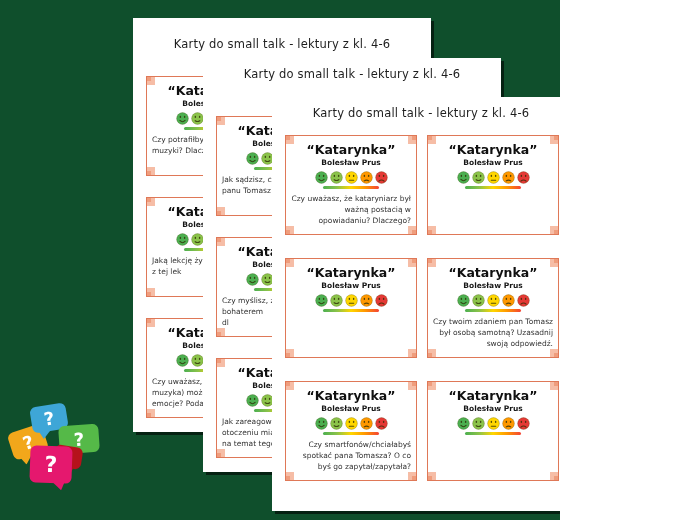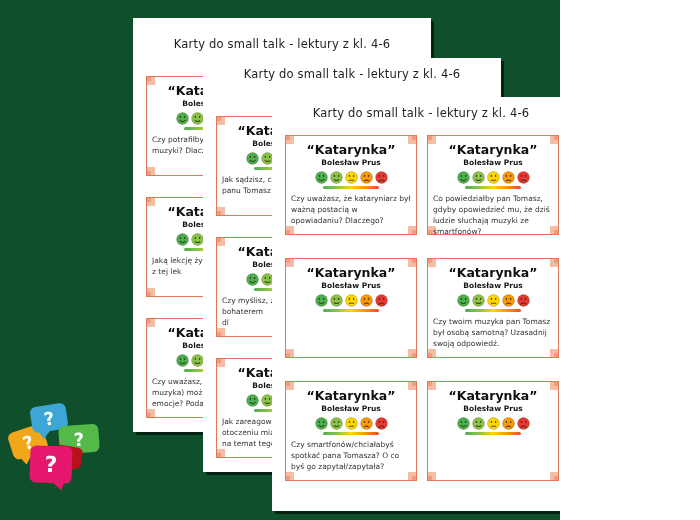--- a/index.html
+++ b/index.html
@@ -36,21 +36,21 @@
         background-repeat:no-repeat;
         background-size:4px 4px,4px 4px,4px 4px,4px 4px,8px 8px,8px 8px,8px 8px,8px 8px;
         background-position:left top,right top,left bottom,right bottom,
                             left top,right top,left bottom,right bottom;}
   .card-title{margin-top:6px;text-align:center;font-weight:bold;font-size:12.5px;color:#101010;}
   .card-author{margin-top:1px;text-align:center;font-weight:bold;font-size:7.5px;color:#161616;}
   .emoji-row{display:flex;justify-content:center;gap:2px;margin-top:4px;height:13px;}
   .face{display:block;}
   .scale-bar{width:56px;height:3px;margin:2px auto 0;border-radius:2px;}
   .card-question{margin-top:5px;padding:0 5px;font-size:7.5px;line-height:1.45;
-                 text-align:left;color:#333;}
+                 text-align:right;color:#333;}
   .card-question.fragment{text-align:left;white-space:nowrap;overflow:visible;}
 
   
   .logo{position:absolute;left:6px;top:396px;width:110px;height:118px;z-index:4;}
   .bubble{position:absolute;border-radius:6px;display:flex;align-items:center;
           justify-content:center;color:#fff;font-weight:bold;}
   .tail{position:absolute;bottom:-7px;left:6px;width:12px;height:8px;
         clip-path:polygon(0 0,100% 0,30% 100%);}
   .tail-right{left:auto;right:7px;clip-path:polygon(0 0,100% 0,75% 100%);}
   .b-orange{left:4px;top:32px;width:36px;height:28px;transform:rotate(-18deg);font-size:18px;}
@@ -405,98 +405,97 @@
               <path d="M4.2 9.9 Q6.5 8.3 8.8 9.9" fill="none" stroke="rgba(45,45,5,0.8)" stroke-width="1.1" stroke-linecap="round"></path>
             </svg>
             <svg class="face" width="13" height="13" viewBox="0 0 13 13">
               <circle cx="6.5" cy="6.5" r="5.9" fill="#e53935" stroke="rgba(60,60,0,0.35)" stroke-width="0.7"></circle>
               <ellipse cx="4.4" cy="4.9" rx="0.75" ry="1.1" fill="rgba(45,45,5,0.8)"></ellipse>
               <ellipse cx="8.6" cy="4.9" rx="0.75" ry="1.1" fill="rgba(45,45,5,0.8)"></ellipse>
               <path d="M3.9 10.2 Q6.5 7.9 9.1 10.2" fill="none" stroke="rgba(45,45,5,0.8)" stroke-width="1.1" stroke-linecap="round"></path>
             </svg>
           </div>
         <div class="scale-bar" style="background: linear-gradient(90deg, rgb(76, 175, 80), rgb(139, 195, 74), rgb(255, 214, 0), rgb(255, 152, 0), rgb(244, 67, 54));"></div>
-        <div class="card-question">Co powiedziałby pan Tomasz, gdyby opowiedzieć mu, że dziś ludzie słuchają muzyki ze smartfonów?</div>
-      </div>
-
-      <div class="card">
-        <div class="card-title">“Katarynka”</div>
-        <div class="card-author">Bolesław Prus</div>
-        <div class="emoji-row">
-            <svg class="face" width="13" height="13" viewBox="0 0 13 13">
-              <circle cx="6.5" cy="6.5" r="5.9" fill="#4caf50" stroke="rgba(60,60,0,0.35)" stroke-width="0.7"></circle>
-              <ellipse cx="4.4" cy="4.9" rx="0.75" ry="1.1" fill="rgba(45,45,5,0.8)"></ellipse>
-              <ellipse cx="8.6" cy="4.9" rx="0.75" ry="1.1" fill="rgba(45,45,5,0.8)"></ellipse>
-              <path d="M3.9 8.4 Q6.5 11 9.1 8.4" fill="none" stroke="rgba(45,45,5,0.8)" stroke-width="1.1" stroke-linecap="round"></path>
-            </svg>
-            <svg class="face" width="13" height="13" viewBox="0 0 13 13">
-              <circle cx="6.5" cy="6.5" r="5.9" fill="#8bc34a" stroke="rgba(60,60,0,0.35)" stroke-width="0.7"></circle>
-              <ellipse cx="4.4" cy="4.9" rx="0.75" ry="1.1" fill="rgba(45,45,5,0.8)"></ellipse>
-              <ellipse cx="8.6" cy="4.9" rx="0.75" ry="1.1" fill="rgba(45,45,5,0.8)"></ellipse>
-              <path d="M4.2 8.7 Q6.5 10.4 8.8 8.7" fill="none" stroke="rgba(45,45,5,0.8)" stroke-width="1.1" stroke-linecap="round"></path>
-            </svg>
-            <svg class="face" width="13" height="13" viewBox="0 0 13 13">
-              <circle cx="6.5" cy="6.5" r="5.9" fill="#ffd600" stroke="rgba(60,60,0,0.35)" stroke-width="0.7"></circle>
-              <ellipse cx="4.4" cy="4.9" rx="0.75" ry="1.1" fill="rgba(45,45,5,0.8)"></ellipse>
-              <ellipse cx="8.6" cy="4.9" rx="0.75" ry="1.1" fill="rgba(45,45,5,0.8)"></ellipse>
-              <path d="M4.3 9.2 L8.7 9.2" fill="none" stroke="rgba(45,45,5,0.8)" stroke-width="1.1" stroke-linecap="round"></path>
-            </svg>
-            <svg class="face" width="13" height="13" viewBox="0 0 13 13">
-              <circle cx="6.5" cy="6.5" r="5.9" fill="#ff9800" stroke="rgba(60,60,0,0.35)" stroke-width="0.7"></circle>
-              <ellipse cx="4.4" cy="4.9" rx="0.75" ry="1.1" fill="rgba(45,45,5,0.8)"></ellipse>
-              <ellipse cx="8.6" cy="4.9" rx="0.75" ry="1.1" fill="rgba(45,45,5,0.8)"></ellipse>
-              <path d="M4.2 9.9 Q6.5 8.3 8.8 9.9" fill="none" stroke="rgba(45,45,5,0.8)" stroke-width="1.1" stroke-linecap="round"></path>
-            </svg>
-            <svg class="face" width="13" height="13" viewBox="0 0 13 13">
-              <circle cx="6.5" cy="6.5" r="5.9" fill="#e53935" stroke="rgba(60,60,0,0.35)" stroke-width="0.7"></circle>
-              <ellipse cx="4.4" cy="4.9" rx="0.75" ry="1.1" fill="rgba(45,45,5,0.8)"></ellipse>
-              <ellipse cx="8.6" cy="4.9" rx="0.75" ry="1.1" fill="rgba(45,45,5,0.8)"></ellipse>
-              <path d="M3.9 10.2 Q6.5 7.9 9.1 10.2" fill="none" stroke="rgba(45,45,5,0.8)" stroke-width="1.1" stroke-linecap="round"></path>
-            </svg>
-          </div>
-        <div class="scale-bar" style="background: linear-gradient(90deg, rgb(76, 175, 80), rgb(139, 195, 74), rgb(255, 214, 0), rgb(255, 152, 0), rgb(244, 67, 54));"></div>
-      </div>
-
-      <div class="card">
-        <div class="card-title">“Katarynka”</div>
-        <div class="card-author">Bolesław Prus</div>
-        <div class="emoji-row">
-            <svg class="face" width="13" height="13" viewBox="0 0 13 13">
-              <circle cx="6.5" cy="6.5" r="5.9" fill="#4caf50" stroke="rgba(60,60,0,0.35)" stroke-width="0.7"></circle>
-              <ellipse cx="4.4" cy="4.9" rx="0.75" ry="1.1" fill="rgba(45,45,5,0.8)"></ellipse>
-              <ellipse cx="8.6" cy="4.9" rx="0.75" ry="1.1" fill="rgba(45,45,5,0.8)"></ellipse>
-              <path d="M3.9 8.4 Q6.5 11 9.1 8.4" fill="none" stroke="rgba(45,45,5,0.8)" stroke-width="1.1" stroke-linecap="round"></path>
-            </svg>
-            <svg class="face" width="13" height="13" viewBox="0 0 13 13">
-              <circle cx="6.5" cy="6.5" r="5.9" fill="#8bc34a" stroke="rgba(60,60,0,0.35)" stroke-width="0.7"></circle>
-              <ellipse cx="4.4" cy="4.9" rx="0.75" ry="1.1" fill="rgba(45,45,5,0.8)"></ellipse>
-              <ellipse cx="8.6" cy="4.9" rx="0.75" ry="1.1" fill="rgba(45,45,5,0.8)"></ellipse>
-              <path d="M4.2 8.7 Q6.5 10.4 8.8 8.7" fill="none" stroke="rgba(45,45,5,0.8)" stroke-width="1.1" stroke-linecap="round"></path>
-            </svg>
-            <svg class="face" width="13" height="13" viewBox="0 0 13 13">
-              <circle cx="6.5" cy="6.5" r="5.9" fill="#ffd600" stroke="rgba(60,60,0,0.35)" stroke-width="0.7"></circle>
-              <ellipse cx="4.4" cy="4.9" rx="0.75" ry="1.1" fill="rgba(45,45,5,0.8)"></ellipse>
-              <ellipse cx="8.6" cy="4.9" rx="0.75" ry="1.1" fill="rgba(45,45,5,0.8)"></ellipse>
-              <path d="M4.3 9.2 L8.7 9.2" fill="none" stroke="rgba(45,45,5,0.8)" stroke-width="1.1" stroke-linecap="round"></path>
-            </svg>
-            <svg class="face" width="13" height="13" viewBox="0 0 13 13">
-              <circle cx="6.5" cy="6.5" r="5.9" fill="#ff9800" stroke="rgba(60,60,0,0.35)" stroke-width="0.7"></circle>
-              <ellipse cx="4.4" cy="4.9" rx="0.75" ry="1.1" fill="rgba(45,45,5,0.8)"></ellipse>
-              <ellipse cx="8.6" cy="4.9" rx="0.75" ry="1.1" fill="rgba(45,45,5,0.8)"></ellipse>
-              <path d="M4.2 9.9 Q6.5 8.3 8.8 9.9" fill="none" stroke="rgba(45,45,5,0.8)" stroke-width="1.1" stroke-linecap="round"></path>
-            </svg>
-            <svg class="face" width="13" height="13" viewBox="0 0 13 13">
-              <circle cx="6.5" cy="6.5" r="5.9" fill="#e53935" stroke="rgba(60,60,0,0.35)" stroke-width="0.7"></circle>
-              <ellipse cx="4.4" cy="4.9" rx="0.75" ry="1.1" fill="rgba(45,45,5,0.8)"></ellipse>
-              <ellipse cx="8.6" cy="4.9" rx="0.75" ry="1.1" fill="rgba(45,45,5,0.8)"></ellipse>
-              <path d="M3.9 10.2 Q6.5 7.9 9.1 10.2" fill="none" stroke="rgba(45,45,5,0.8)" stroke-width="1.1" stroke-linecap="round"></path>
-            </svg>
-          </div>
-        <div class="scale-bar" style="background: linear-gradient(90deg, rgb(76, 175, 80), rgb(139, 195, 74), rgb(255, 214, 0), rgb(255, 152, 0), rgb(244, 67, 54));"></div>
-        <div class="card-question">Czy twoim muzyka pan Tomasz był osobą samotną? Uzasadnij swoją odpowiedź.</div>
+      </div>
+
+      <div class="card">
+        <div class="card-title">“Katarynka”</div>
+        <div class="card-author">Bolesław Prus</div>
+        <div class="emoji-row">
+            <svg class="face" width="13" height="13" viewBox="0 0 13 13">
+              <circle cx="6.5" cy="6.5" r="5.9" fill="#4caf50" stroke="rgba(60,60,0,0.35)" stroke-width="0.7"></circle>
+              <ellipse cx="4.4" cy="4.9" rx="0.75" ry="1.1" fill="rgba(45,45,5,0.8)"></ellipse>
+              <ellipse cx="8.6" cy="4.9" rx="0.75" ry="1.1" fill="rgba(45,45,5,0.8)"></ellipse>
+              <path d="M3.9 8.4 Q6.5 11 9.1 8.4" fill="none" stroke="rgba(45,45,5,0.8)" stroke-width="1.1" stroke-linecap="round"></path>
+            </svg>
+            <svg class="face" width="13" height="13" viewBox="0 0 13 13">
+              <circle cx="6.5" cy="6.5" r="5.9" fill="#8bc34a" stroke="rgba(60,60,0,0.35)" stroke-width="0.7"></circle>
+              <ellipse cx="4.4" cy="4.9" rx="0.75" ry="1.1" fill="rgba(45,45,5,0.8)"></ellipse>
+              <ellipse cx="8.6" cy="4.9" rx="0.75" ry="1.1" fill="rgba(45,45,5,0.8)"></ellipse>
+              <path d="M4.2 8.7 Q6.5 10.4 8.8 8.7" fill="none" stroke="rgba(45,45,5,0.8)" stroke-width="1.1" stroke-linecap="round"></path>
+            </svg>
+            <svg class="face" width="13" height="13" viewBox="0 0 13 13">
+              <circle cx="6.5" cy="6.5" r="5.9" fill="#ffd600" stroke="rgba(60,60,0,0.35)" stroke-width="0.7"></circle>
+              <ellipse cx="4.4" cy="4.9" rx="0.75" ry="1.1" fill="rgba(45,45,5,0.8)"></ellipse>
+              <ellipse cx="8.6" cy="4.9" rx="0.75" ry="1.1" fill="rgba(45,45,5,0.8)"></ellipse>
+              <path d="M4.3 9.2 L8.7 9.2" fill="none" stroke="rgba(45,45,5,0.8)" stroke-width="1.1" stroke-linecap="round"></path>
+            </svg>
+            <svg class="face" width="13" height="13" viewBox="0 0 13 13">
+              <circle cx="6.5" cy="6.5" r="5.9" fill="#ff9800" stroke="rgba(60,60,0,0.35)" stroke-width="0.7"></circle>
+              <ellipse cx="4.4" cy="4.9" rx="0.75" ry="1.1" fill="rgba(45,45,5,0.8)"></ellipse>
+              <ellipse cx="8.6" cy="4.9" rx="0.75" ry="1.1" fill="rgba(45,45,5,0.8)"></ellipse>
+              <path d="M4.2 9.9 Q6.5 8.3 8.8 9.9" fill="none" stroke="rgba(45,45,5,0.8)" stroke-width="1.1" stroke-linecap="round"></path>
+            </svg>
+            <svg class="face" width="13" height="13" viewBox="0 0 13 13">
+              <circle cx="6.5" cy="6.5" r="5.9" fill="#e53935" stroke="rgba(60,60,0,0.35)" stroke-width="0.7"></circle>
+              <ellipse cx="4.4" cy="4.9" rx="0.75" ry="1.1" fill="rgba(45,45,5,0.8)"></ellipse>
+              <ellipse cx="8.6" cy="4.9" rx="0.75" ry="1.1" fill="rgba(45,45,5,0.8)"></ellipse>
+              <path d="M3.9 10.2 Q6.5 7.9 9.1 10.2" fill="none" stroke="rgba(45,45,5,0.8)" stroke-width="1.1" stroke-linecap="round"></path>
+            </svg>
+          </div>
+        <div class="scale-bar" style="background: linear-gradient(90deg, rgb(76, 175, 80), rgb(139, 195, 74), rgb(255, 214, 0), rgb(255, 152, 0), rgb(244, 67, 54));"></div>
+      </div>
+
+      <div class="card">
+        <div class="card-title">“Katarynka”</div>
+        <div class="card-author">Bolesław Prus</div>
+        <div class="emoji-row">
+            <svg class="face" width="13" height="13" viewBox="0 0 13 13">
+              <circle cx="6.5" cy="6.5" r="5.9" fill="#4caf50" stroke="rgba(60,60,0,0.35)" stroke-width="0.7"></circle>
+              <ellipse cx="4.4" cy="4.9" rx="0.75" ry="1.1" fill="rgba(45,45,5,0.8)"></ellipse>
+              <ellipse cx="8.6" cy="4.9" rx="0.75" ry="1.1" fill="rgba(45,45,5,0.8)"></ellipse>
+              <path d="M3.9 8.4 Q6.5 11 9.1 8.4" fill="none" stroke="rgba(45,45,5,0.8)" stroke-width="1.1" stroke-linecap="round"></path>
+            </svg>
+            <svg class="face" width="13" height="13" viewBox="0 0 13 13">
+              <circle cx="6.5" cy="6.5" r="5.9" fill="#8bc34a" stroke="rgba(60,60,0,0.35)" stroke-width="0.7"></circle>
+              <ellipse cx="4.4" cy="4.9" rx="0.75" ry="1.1" fill="rgba(45,45,5,0.8)"></ellipse>
+              <ellipse cx="8.6" cy="4.9" rx="0.75" ry="1.1" fill="rgba(45,45,5,0.8)"></ellipse>
+              <path d="M4.2 8.7 Q6.5 10.4 8.8 8.7" fill="none" stroke="rgba(45,45,5,0.8)" stroke-width="1.1" stroke-linecap="round"></path>
+            </svg>
+            <svg class="face" width="13" height="13" viewBox="0 0 13 13">
+              <circle cx="6.5" cy="6.5" r="5.9" fill="#ffd600" stroke="rgba(60,60,0,0.35)" stroke-width="0.7"></circle>
+              <ellipse cx="4.4" cy="4.9" rx="0.75" ry="1.1" fill="rgba(45,45,5,0.8)"></ellipse>
+              <ellipse cx="8.6" cy="4.9" rx="0.75" ry="1.1" fill="rgba(45,45,5,0.8)"></ellipse>
+              <path d="M4.3 9.2 L8.7 9.2" fill="none" stroke="rgba(45,45,5,0.8)" stroke-width="1.1" stroke-linecap="round"></path>
+            </svg>
+            <svg class="face" width="13" height="13" viewBox="0 0 13 13">
+              <circle cx="6.5" cy="6.5" r="5.9" fill="#ff9800" stroke="rgba(60,60,0,0.35)" stroke-width="0.7"></circle>
+              <ellipse cx="4.4" cy="4.9" rx="0.75" ry="1.1" fill="rgba(45,45,5,0.8)"></ellipse>
+              <ellipse cx="8.6" cy="4.9" rx="0.75" ry="1.1" fill="rgba(45,45,5,0.8)"></ellipse>
+              <path d="M4.2 9.9 Q6.5 8.3 8.8 9.9" fill="none" stroke="rgba(45,45,5,0.8)" stroke-width="1.1" stroke-linecap="round"></path>
+            </svg>
+            <svg class="face" width="13" height="13" viewBox="0 0 13 13">
+              <circle cx="6.5" cy="6.5" r="5.9" fill="#e53935" stroke="rgba(60,60,0,0.35)" stroke-width="0.7"></circle>
+              <ellipse cx="4.4" cy="4.9" rx="0.75" ry="1.1" fill="rgba(45,45,5,0.8)"></ellipse>
+              <ellipse cx="8.6" cy="4.9" rx="0.75" ry="1.1" fill="rgba(45,45,5,0.8)"></ellipse>
+              <path d="M3.9 10.2 Q6.5 7.9 9.1 10.2" fill="none" stroke="rgba(45,45,5,0.8)" stroke-width="1.1" stroke-linecap="round"></path>
+            </svg>
+          </div>
+        <div class="scale-bar" style="background: linear-gradient(90deg, rgb(76, 175, 80), rgb(139, 195, 74), rgb(255, 214, 0), rgb(255, 152, 0), rgb(244, 67, 54));"></div>
+        <div class="card-question">Czy twoim zdaniem pan Tomasz był osobą samotną? Uzasadnij swoją odpowiedź.</div>
       </div>
 
       <div class="card">
         <div class="card-title">“Katarynka”</div>
         <div class="card-author">Bolesław Prus</div>
         <div class="emoji-row">
             <svg class="face" width="13" height="13" viewBox="0 0 13 13">
               <circle cx="6.5" cy="6.5" r="5.9" fill="#4caf50" stroke="rgba(60,60,0,0.35)" stroke-width="0.7"></circle>
               <ellipse cx="4.4" cy="4.9" rx="0.75" ry="1.1" fill="rgba(45,45,5,0.8)"></ellipse>
               <ellipse cx="8.6" cy="4.9" rx="0.75" ry="1.1" fill="rgba(45,45,5,0.8)"></ellipse>

